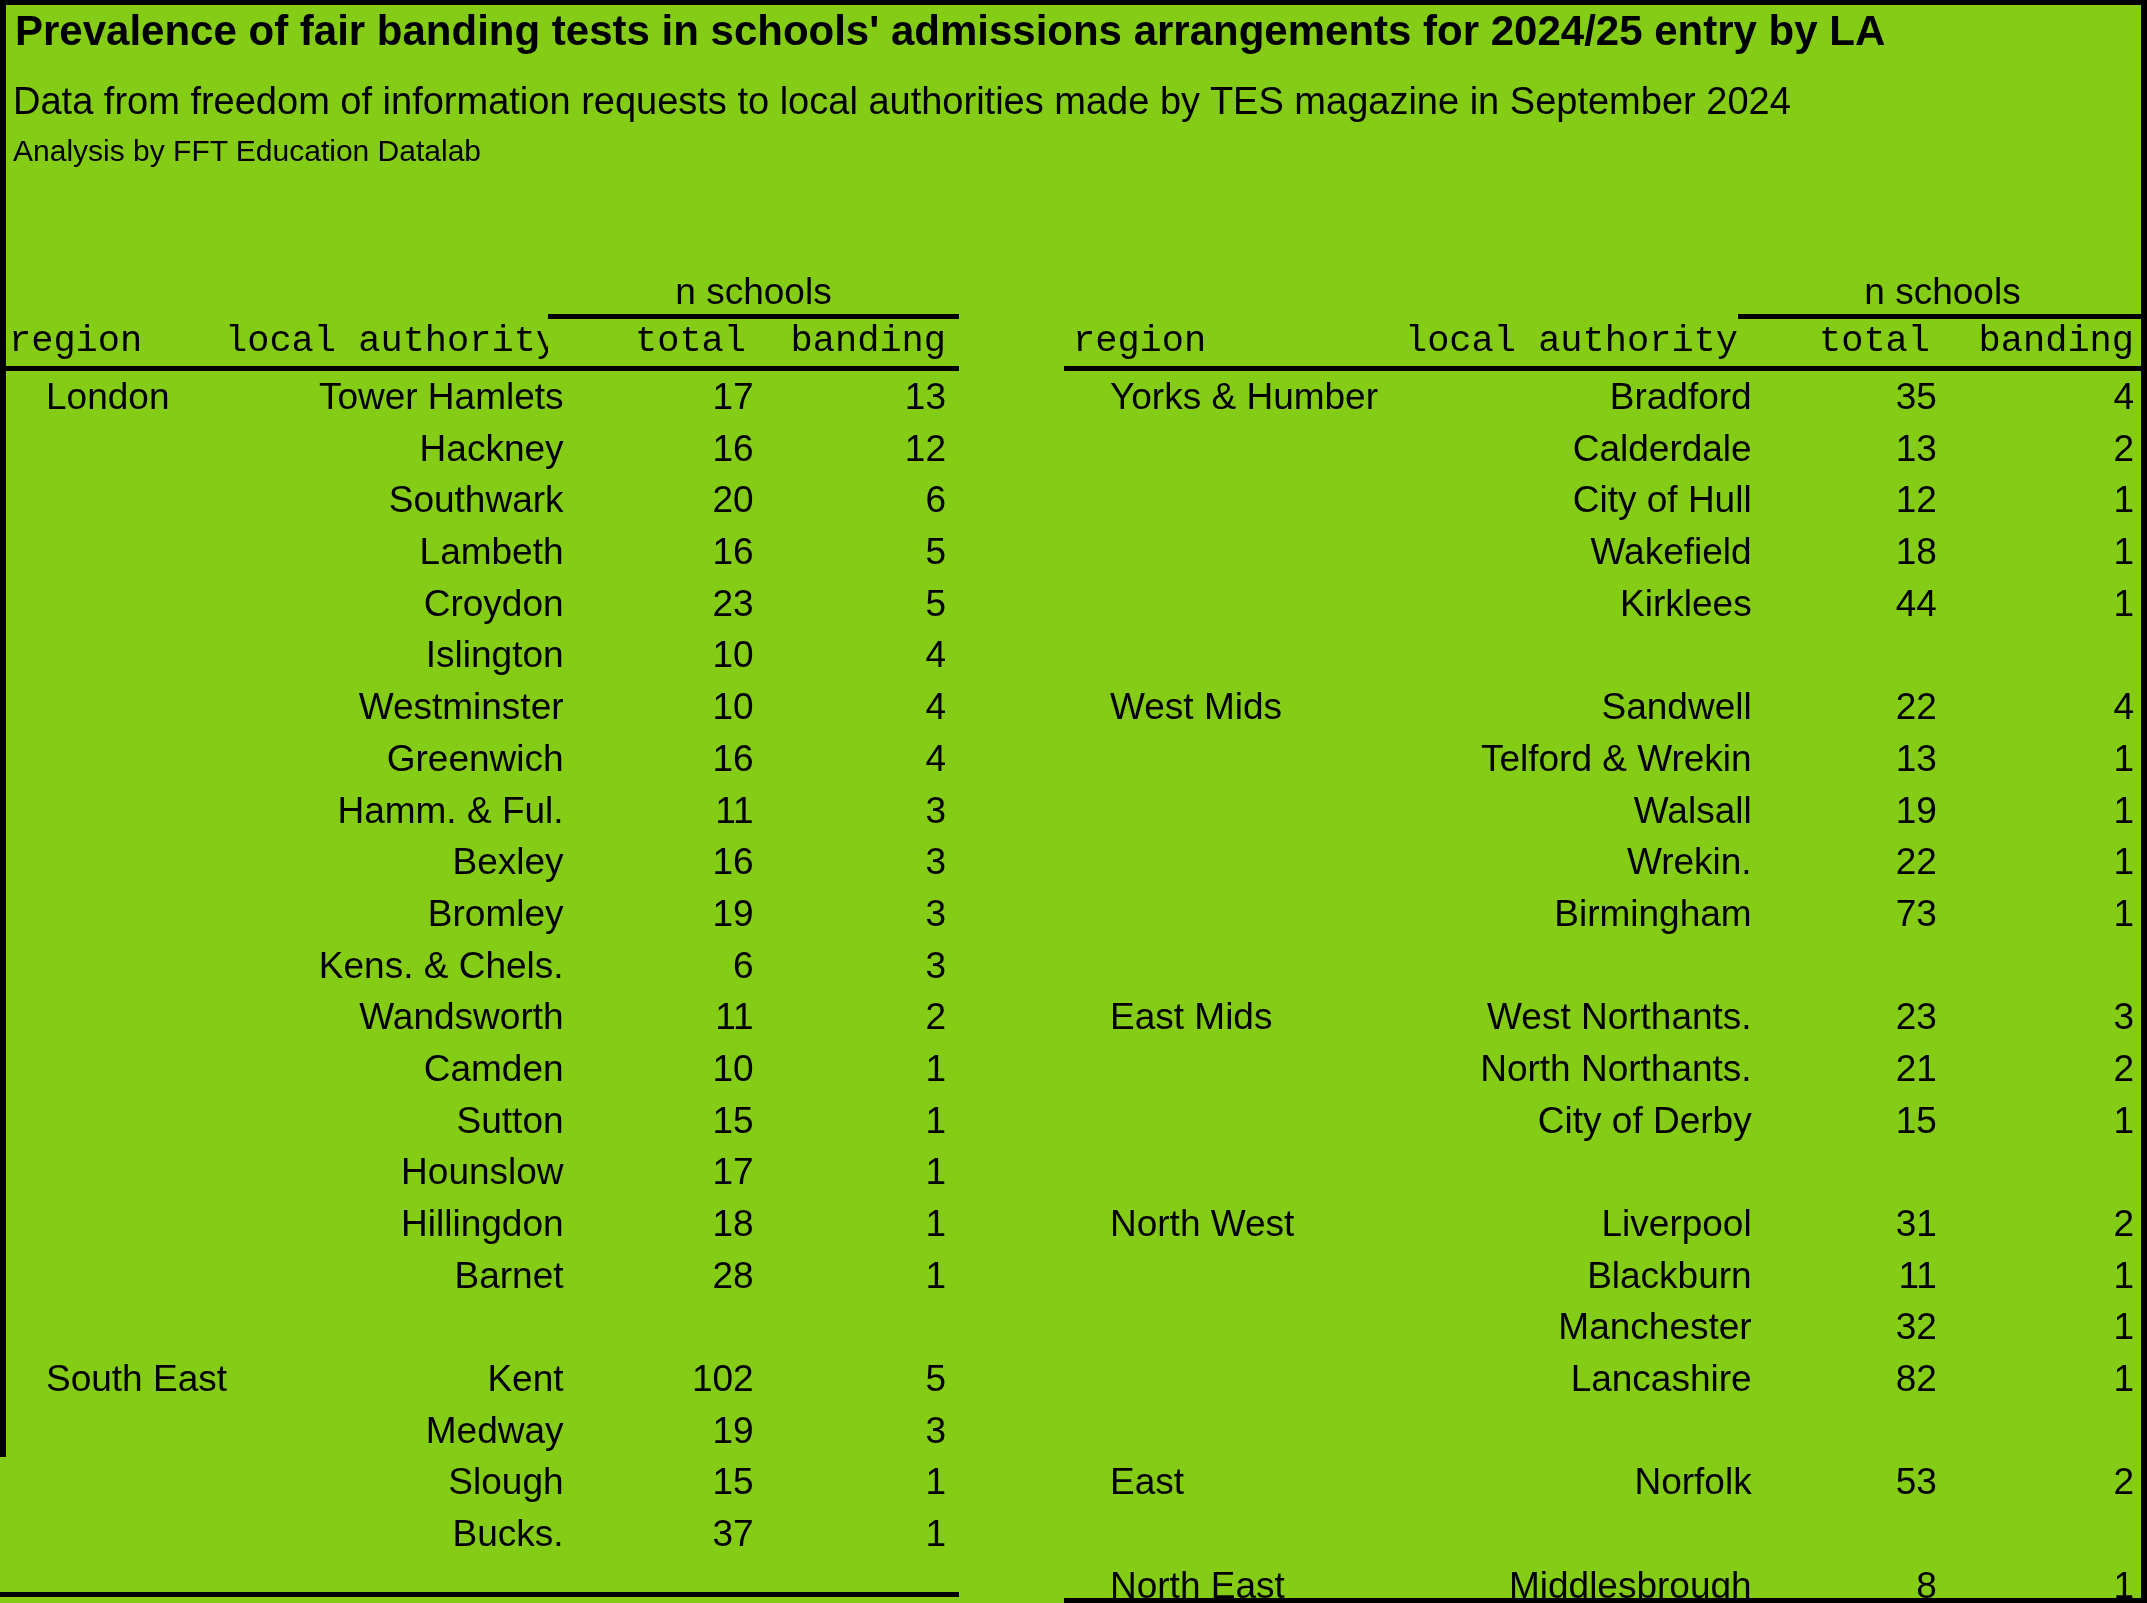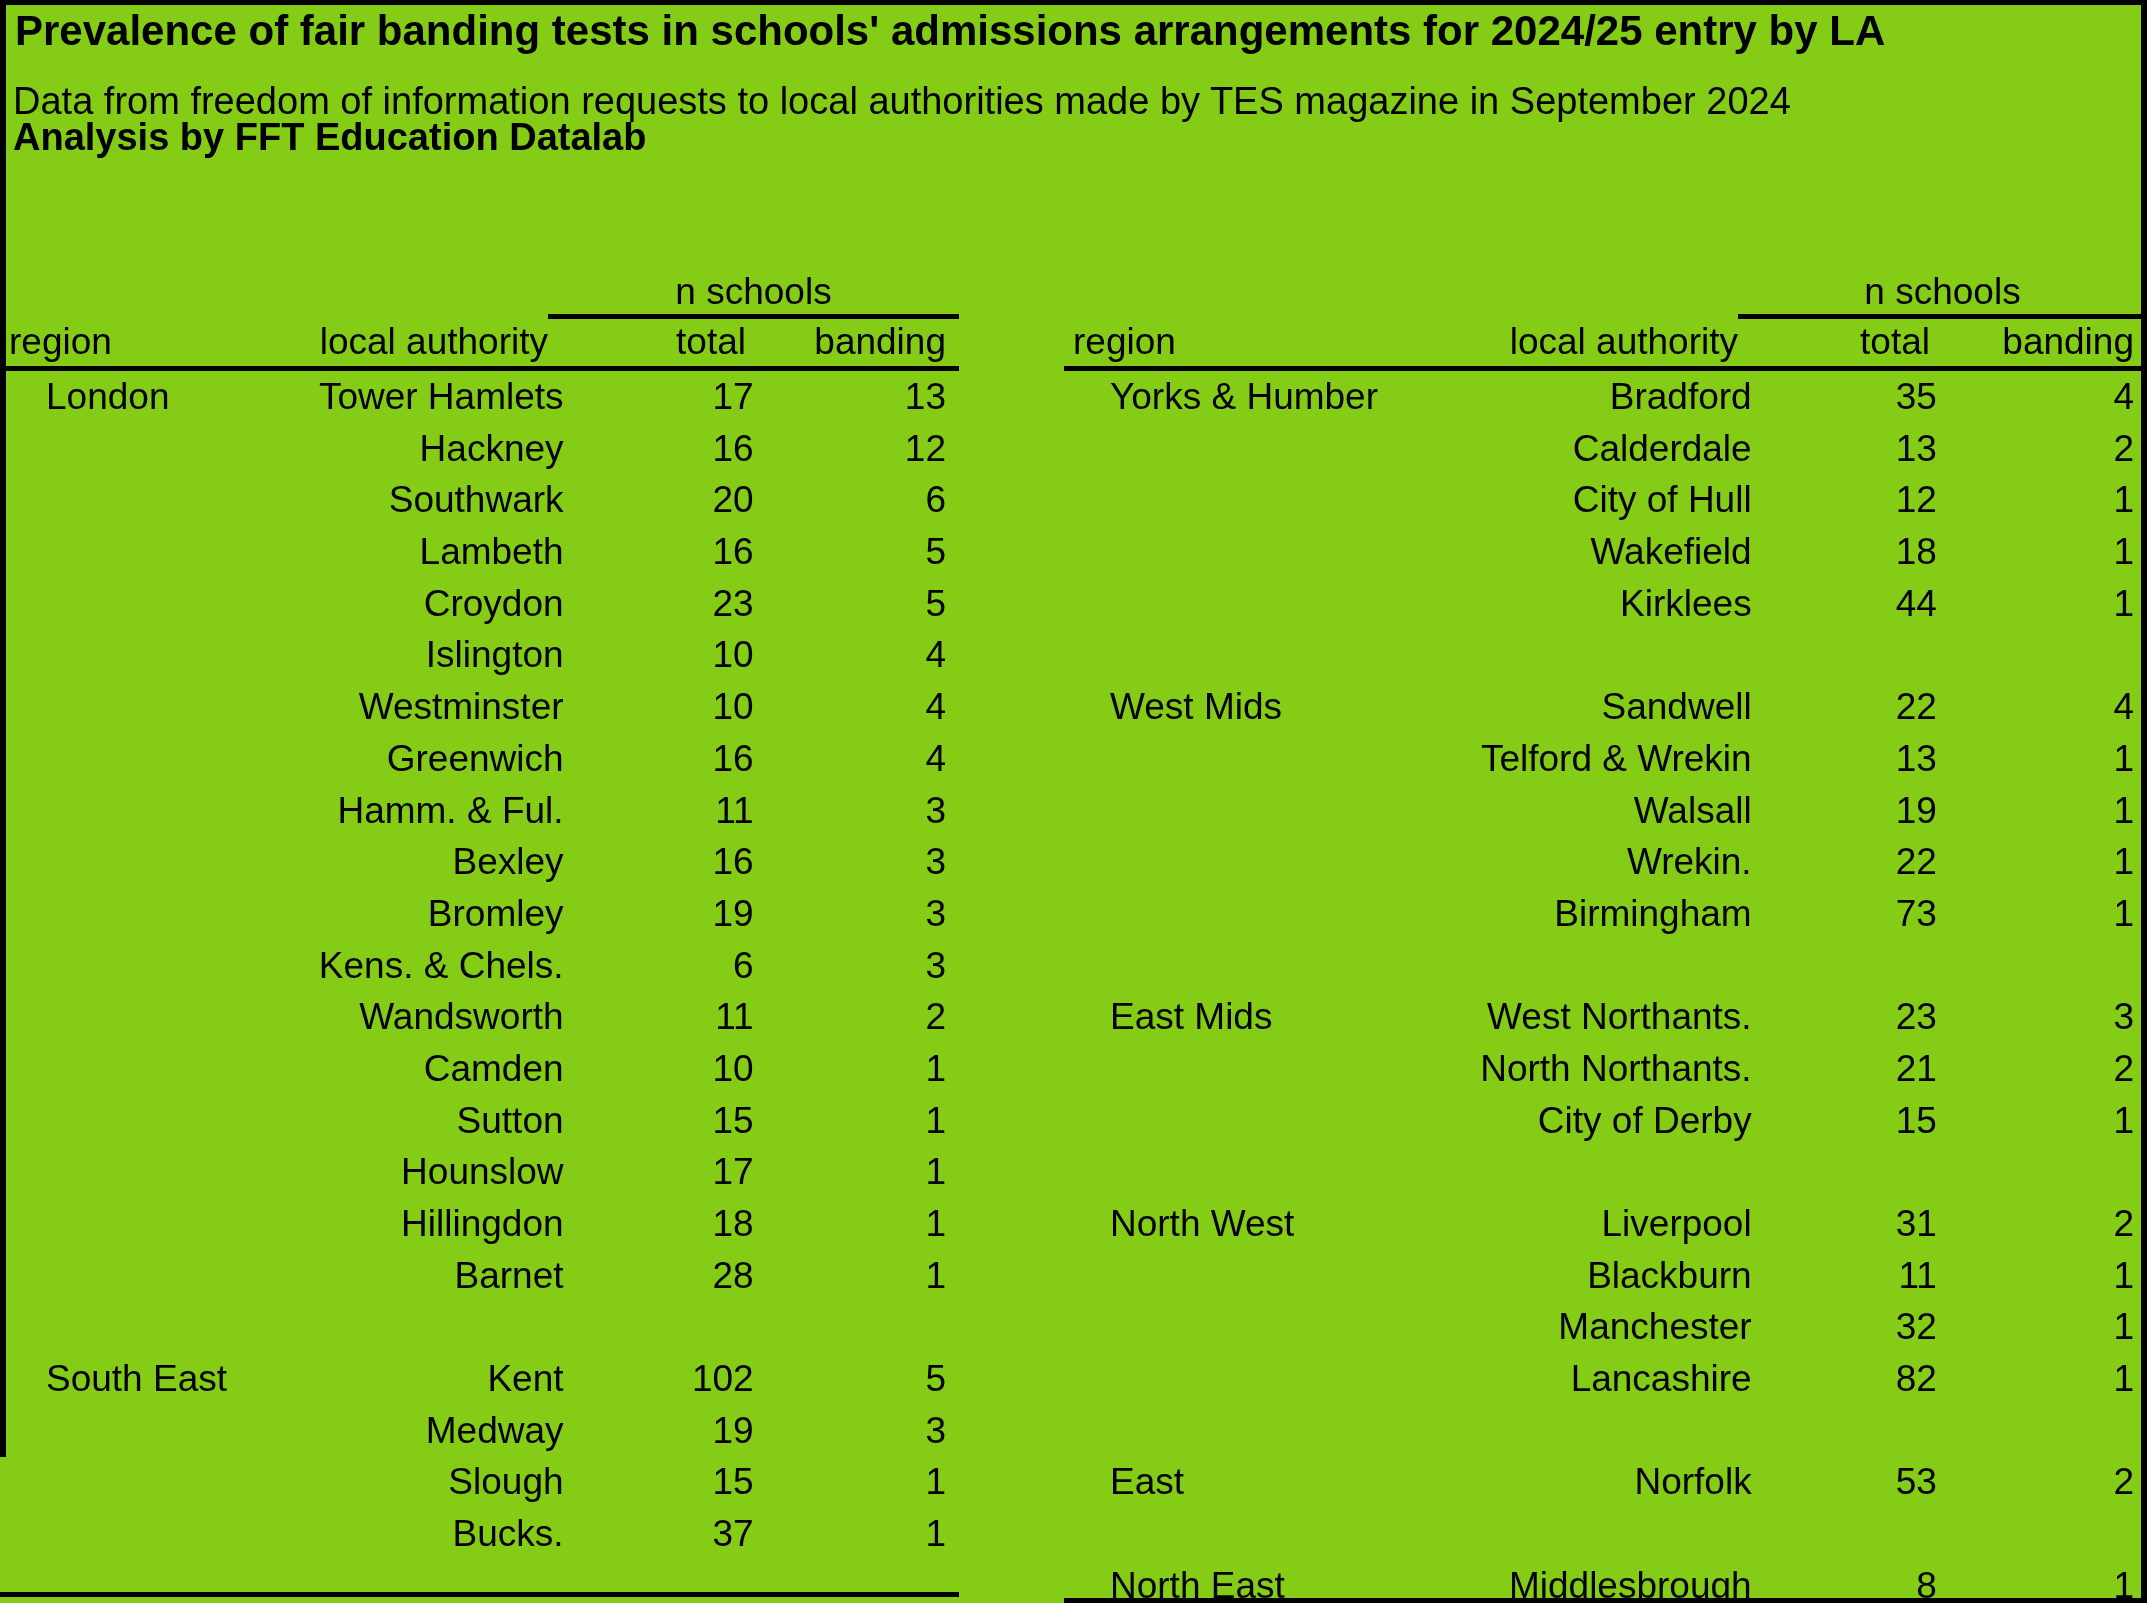--- a/index.html
+++ b/index.html
@@ -18,40 +18,40 @@
 
   .title{
     position:absolute;left:15px;top:5px;margin:0;
     font-size:42px;font-weight:bold;line-height:52px;white-space:nowrap;
   }
   .subtitle{
     position:absolute;left:13px;top:76px;
     font-size:38px;line-height:50px;white-space:nowrap;
   }
   .credit{
-    position:absolute;left:13px;top:112px;
-    font-size:38px;line-height:50px;white-space:nowrap;font-weight:bold;
+    position:absolute;left:13px;top:126px;
+    font-size:30px;line-height:50px;white-space:nowrap;
   }
 
   .tbl{position:absolute;top:228px;border-bottom:5px solid #000;}
   .tbl-left{left:0;width:959px;height:1364px;}
   .tbl-right{left:1064px;width:1083px;height:1370px;}
 
   .grp-row{position:relative;height:51px;margin-top:40px;}
   .grp-span{
     position:absolute;right:0;top:0;height:46px;
     border-bottom:5px solid #000;
     text-align:center;font-size:37px;line-height:48px;white-space:nowrap;
   }
   .tbl-left  .grp-span{width:411px;}
   .tbl-right .grp-span{width:409px;}
 
   .hdr-row,.row{display:flex;}
   .hdr-row{height:52px;border-bottom:5px solid #000;box-sizing:border-box;}
-  .hdr-row .c{line-height:45px;}
+  .hdr-row .c{line-height:45px;font-family:Liberation Mono, monospace;}
   .row{height:51.7px;margin-left:37px;}
   .row .c{line-height:51.7px;}
 
   .c{
     box-sizing:border-box;overflow:hidden;white-space:nowrap;
     font-size:37px;
   }
   .c-region{text-align:left;padding-left:9px;}
   .c-la,.c-total,.c-banding{text-align:right;}
   .c-total{padding-right:7px;}

